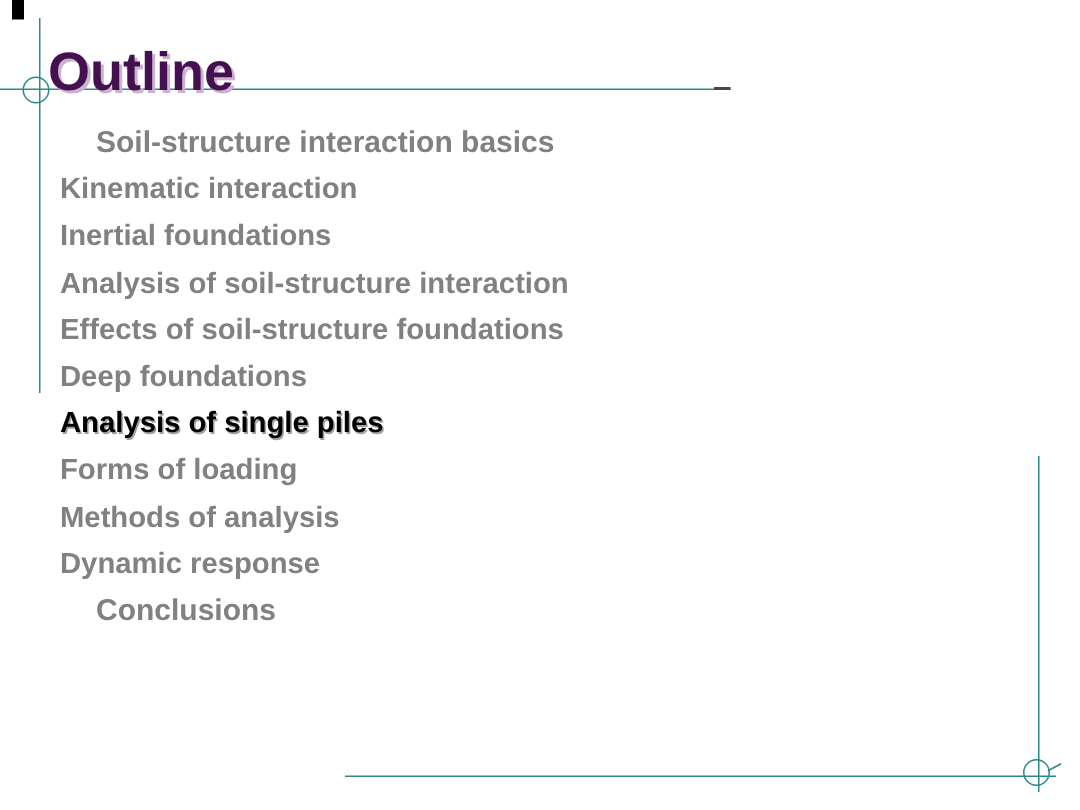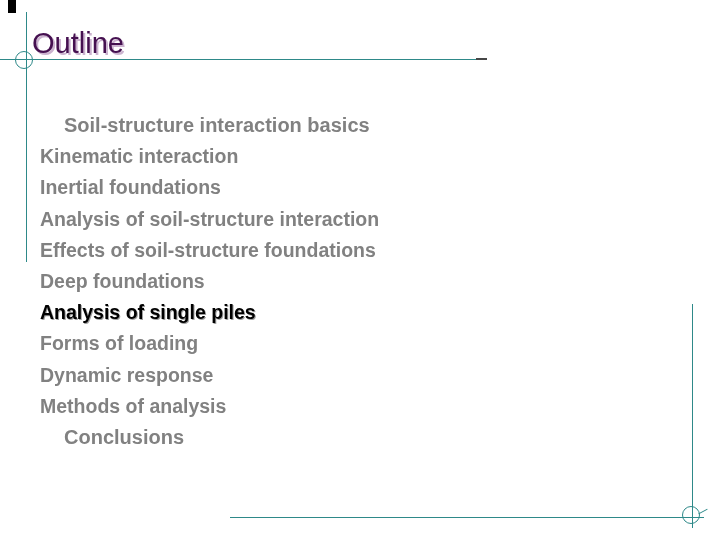--- a/index.html
+++ b/index.html
@@ -25,26 +25,26 @@
   .loop{position:absolute;width:18px;height:18px;border:1px solid var(--teal);
         border-radius:50%;background:transparent;box-sizing:border-box;}
   .loop-topleft{left:15px;top:51px;}
   .loop-bottomright{left:682px;top:506px;}
   .loop-tail{position:absolute;left:698px;top:511px;width:10px;height:1px;
              background:var(--teal);transform:rotate(-28deg);}
   .glitch-rect{position:absolute;left:8px;top:0;width:8px;height:13px;background:#000;}
   
   .title{
     position:absolute;left:32px;top:27px;margin:0;
-    font-size:29px;font-weight:400;color:var(--purple);
+    font-size:36px;font-weight:700;color:var(--purple);
     text-shadow:2px 2px 0 var(--purple-shadow);
     text-align:right;
   }
   
-  .outline{position:absolute;left:0;top:80px;width:628px;margin-top:30px;}
+  .outline{position:absolute;left:0;top:80px;width:628px;}
   .row{
     display:flex;align-items:center;height:31.2px;
     font-weight:bold;font-size:20px;color:var(--gray);white-space:pre;
   }
   .row.l1{padding-left:64px;}
   .row.l2{padding-left:40px;font-size:19.5px;}
   .row.em{color:var(--black);text-shadow:1px 1px 0 #a0a0a0;}
 </style>
 </head>
 <body>
@@ -61,22 +61,22 @@
 
   <div class="outline" id="outline-list">
       <div class="row l1">Soil-structure interaction basics</div>
       <div class="row l2">Kinematic interaction</div>
       <div class="row l2">Inertial foundations</div>
       <div class="row l2">Analysis of soil-structure interaction</div>
       <div class="row l2">Effects of soil-structure foundations</div>
       <div class="row l2">Deep foundations</div>
       <div class="row l2 em">Analysis of single piles</div>
       <div class="row l2">Forms of loading</div>
+      <div class="row l2">Methods of analysis</div>
       <div class="row l2">Dynamic response</div>
-      <div class="row l2">Methods of analysis</div>
       <div class="row l1">Conclusions</div>
     </div>
 
   <div class="vline vline-right"></div>
   <div class="hline hline-bottom"></div>
   <div class="loop loop-bottomright"></div>
   <div class="loop-tail"></div>
 </div>
 
 </body></html>

